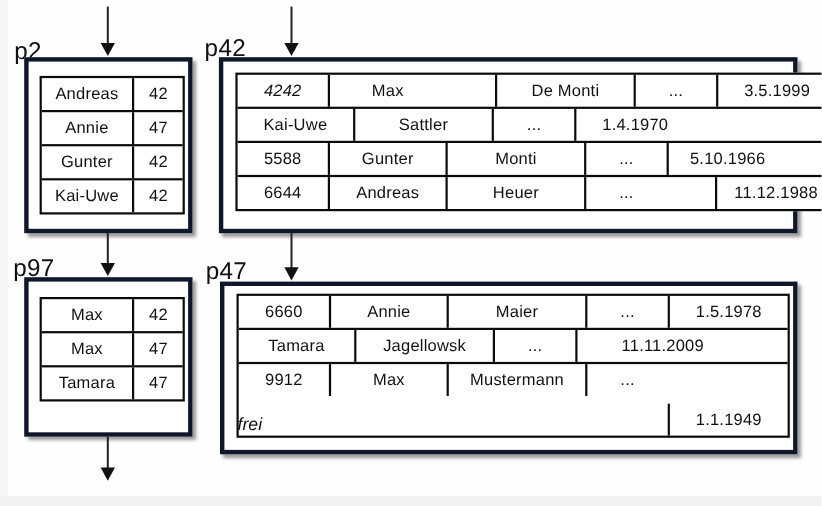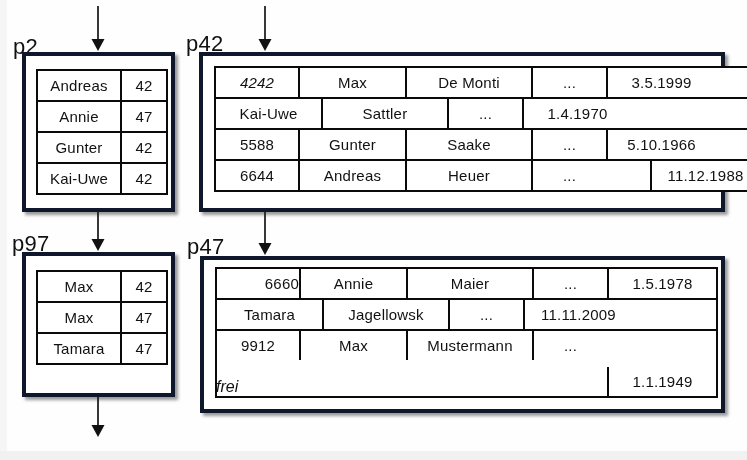--- a/index.html
+++ b/index.html
@@ -103,34 +103,34 @@
           <div class="tcell" style="width: 44px;">42</div>
         </div>
       </div>
   </div>
 
   <div class="pagebox" style="left:199px; top:52px; width:526px; height:160px;">
     <div class="tbl" style="left:11px; top:10px;">
         <div class="trow">
           <div class="tcell" style="width: 82px; font-style: italic;">4242</div>
           <div class="tcell" style="width: 105px;">Max</div>
-          <div class="tcell" style="width: 124px;">De Monti</div>
+          <div class="tcell" style="width: 124px; margin-left: 45px;">De Monti</div>
           <div class="tcell" style="width: 73px;">...</div>
           <div class="tcell" style="width: 107px;">3.5.1999</div>
         </div>
         <div class="trow">
           <div class="tcell" style="width: 105px;">Kai-Uwe</div>
           <div class="tcell" style="width: 124px;">Sattler</div>
           <div class="tcell" style="width: 73px;">...</div>
           <div class="tcell" style="width: 107px;">1.4.1970</div>
         </div>
         <div class="trow">
           <div class="tcell" style="width: 82px;">5588</div>
           <div class="tcell" style="width: 105px;">Gunter</div>
-          <div class="tcell" style="width: 124px;">Saake</div>
+          <div class="tcell" style="width: 124px;">Monti</div>
           <div class="tcell" style="width: 73px;">...</div>
           <div class="tcell" style="width: 107px;">5.10.1966</div>
         </div>
         <div class="trow">
           <div class="tcell" style="width: 82px;">6644</div>
           <div class="tcell" style="width: 105px;">Andreas</div>
           <div class="tcell" style="width: 124px;">Heuer</div>
           <div class="tcell" style="width: 73px;">...</div>
           <div class="tcell" style="width: 107px; margin-left: 44px;">11.12.1988</div>
         </div>
@@ -150,31 +150,31 @@
         <div class="trow">
           <div class="tcell" style="width: 82px;">Tamara</div>
           <div class="tcell" style="width: 44px;">47</div>
         </div>
       </div>
   </div>
 
   <div class="pagebox" style="left:200px; top:256px; width:525px; height:157px;">
     <div class="tbl" style="left:11px; top:7px;">
         <div class="trow">
-          <div class="tcell" style="width: 82px; text-align: right;">6660</div>
+          <div class="tcell" style="width: 82px;">6660</div>
           <div class="tcell" style="width: 105px;">Annie</div>
           <div class="tcell" style="width: 124px;">Maier</div>
           <div class="tcell" style="width: 73px;">...</div>
           <div class="tcell" style="width: 107px;">1.5.1978</div>
         </div>
         <div class="trow">
           <div class="tcell" style="width: 105px;">Tamara</div>
           <div class="tcell" style="width: 124px;">Jagellowsk</div>
           <div class="tcell" style="width: 73px;">...</div>
-          <div class="tcell" style="width: 107px;">11.11.2009</div>
+          <div class="tcell" style="width: 107px; padding-left: 24px;">11.11.2009</div>
         </div>
         <div class="trow">
           <div class="tcell" style="width: 82px;">9912</div>
           <div class="tcell" style="width: 105px;">Max</div>
           <div class="tcell" style="width: 124px;">Mustermann</div>
           <div class="tcell" style="width: 73px;">...</div>
           <div class="tcell" style="width: 107px; margin-top: 36px;">1.1.1949</div>
         </div>
       </div>
     <span class="frei" style="left:12px; top:118px;">frei</span>

